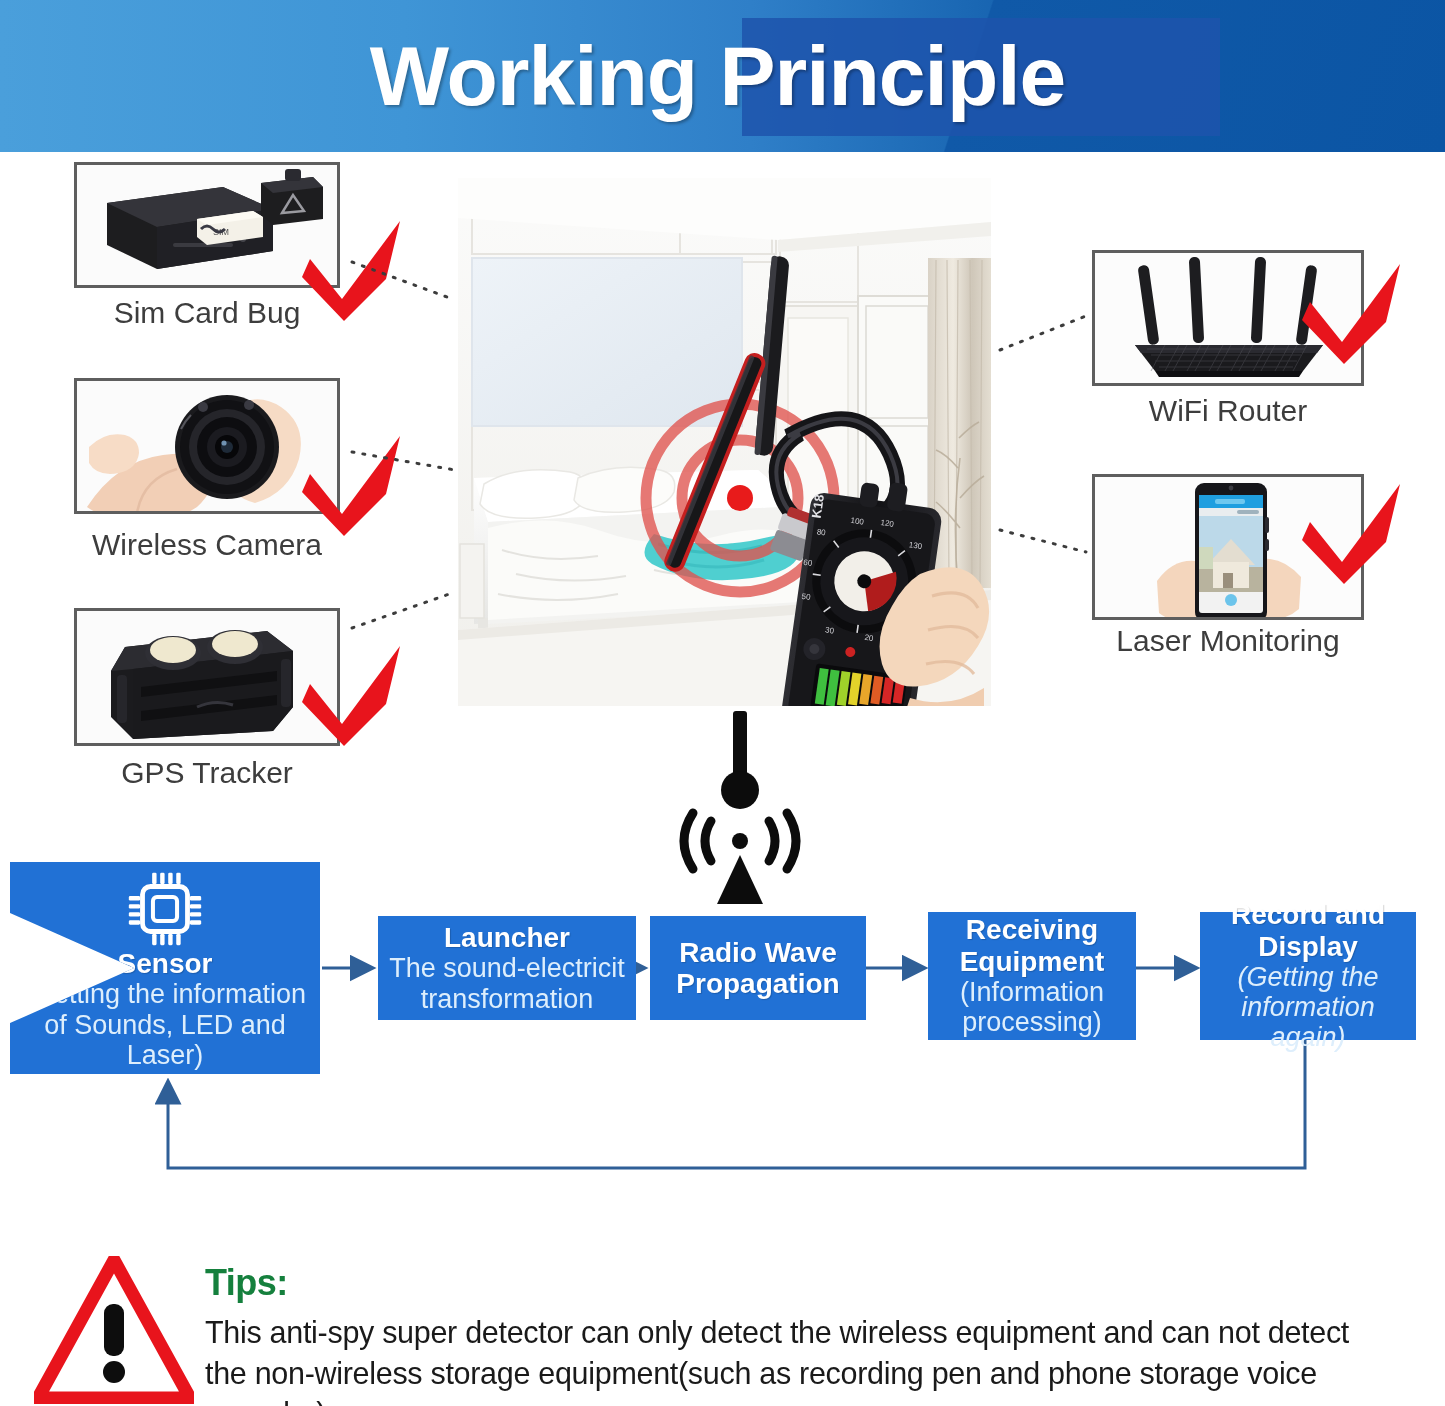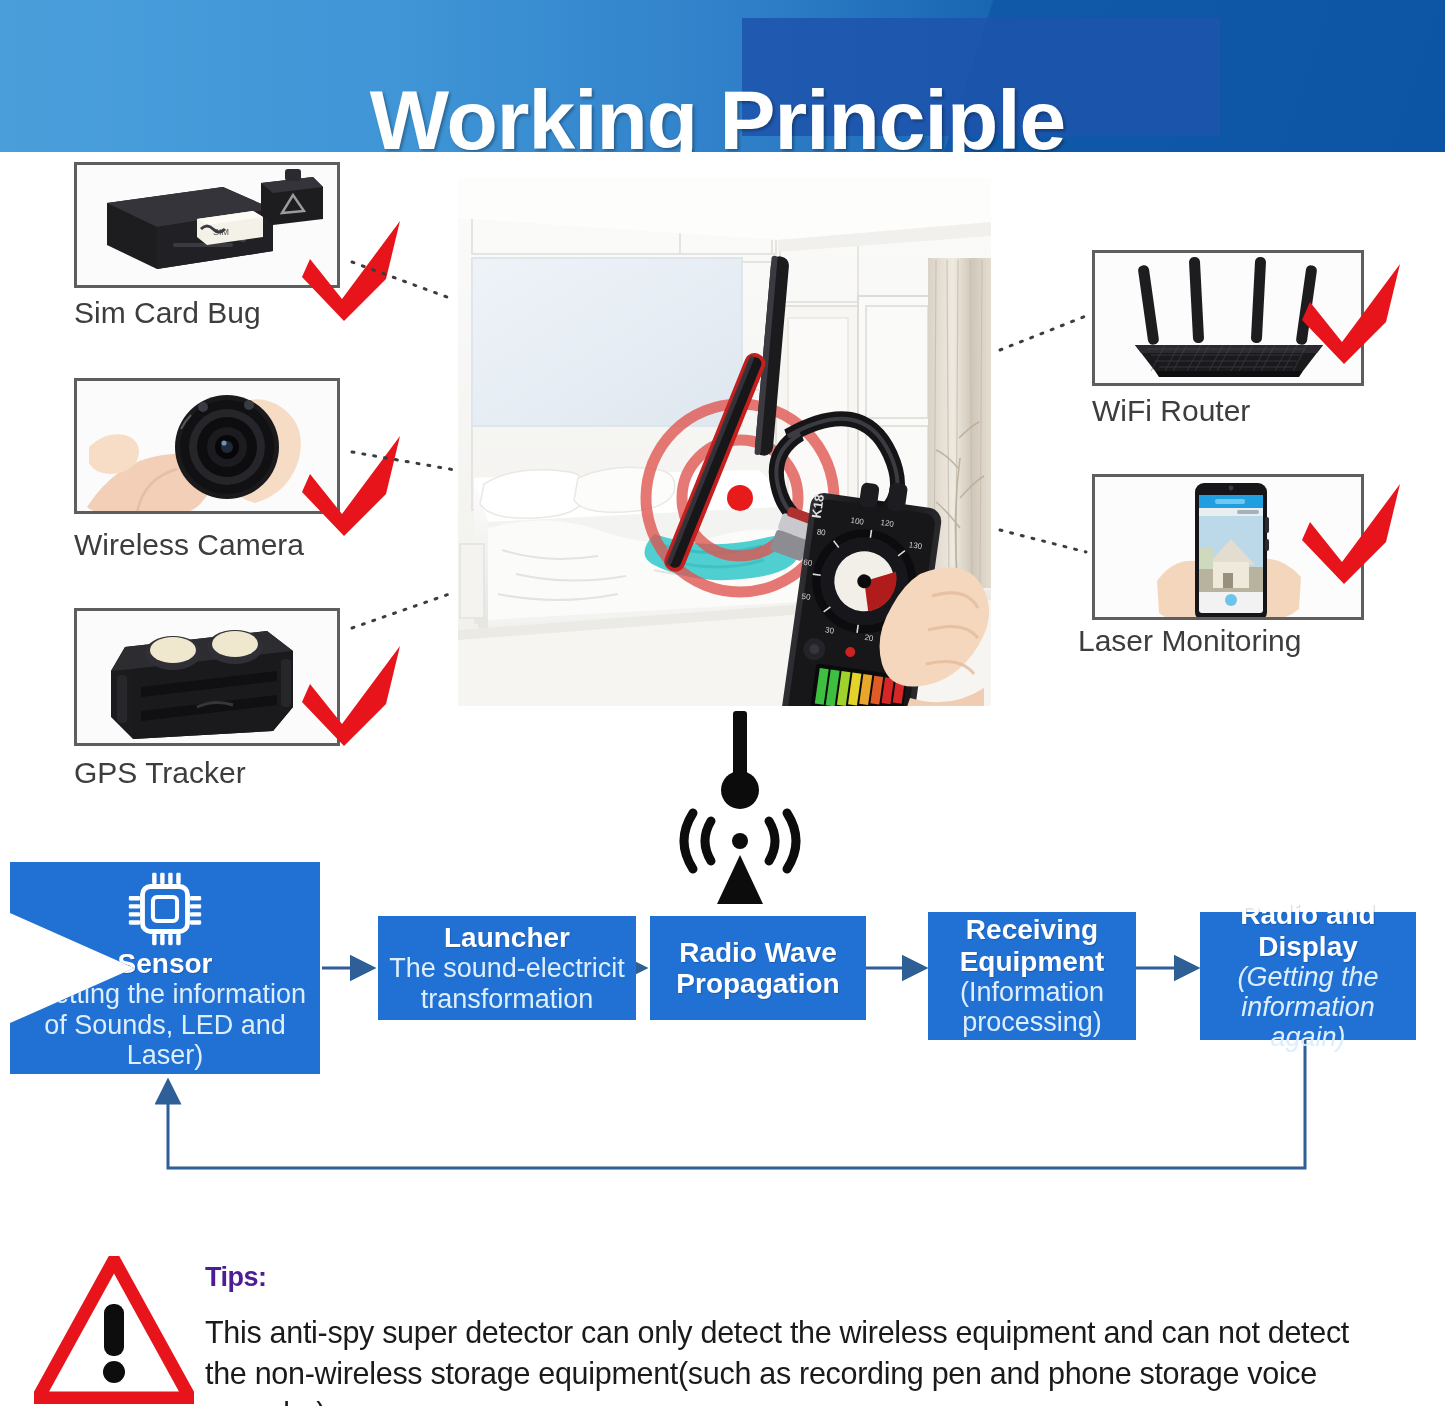--- a/index.html
+++ b/index.html
@@ -26,35 +26,35 @@
     background:#1d54ab; opacity:.85;
   }
   .header h1 {
     position:absolute; left:0; top:0; width:1445px; height:152px;
     display:flex; align-items:center; justify-content:center;
     padding-right:10px;
     color:#ffffff;
     font-size:84px; font-weight:bold; letter-spacing:-1px;
     text-shadow: 2px 2px 3px rgba(0,0,0,.30);
     font-family:"Liberation Sans", sans-serif;
-    margin-top:44px;
   }
 
   
   .frame {
     position:absolute;
     border:3px solid #5e5e5e;
     background:#fff;
     overflow:hidden;
   }
   .caption {
     position:absolute;
     color:#3d3d3d;
     font-size:30px;
     white-space:nowrap;
+    text-align:center;
   }
 
   
   .check { position:absolute; }
 
   
   .dots { position:absolute; pointer-events:none; }
 
   
   .photo {
@@ -81,21 +81,21 @@
   }
   .fbox.sensor {
     width:310px; height:212px; left:10px; top:862px;
     clip-path: polygon(0 0, 100% 0, 100% 100%, 0 100%, 0 76%, 40% 50%, 0 24%);
     justify-content:flex-start; padding-top:6px;
   }
 
   
   .tips-head {
     position:absolute; left:205px; top:1262px;
-    font-size:27px; font-weight:bold; color:#4c1d95;
+    font-size:36px; font-weight:bold; color:#15803d;
     letter-spacing:-.5px;
   }
   .tips-body {
     position:absolute; left:205px; top:1312px; width:1230px;
     font-size:30.5px; color:#1a1a1a; line-height:1.33;
     letter-spacing:-.3px;
   }
 </style>
 </head>
 <body>
@@ -488,21 +488,21 @@
 </div>
 
 <div class="fbox" style="left:928px; top:912px; width:208px; height:128px;">
   <div class="t" style="white-space:pre-line;">Receiving
 Equipment</div>
   <div class="s" style="white-space:pre-line;">(Information
 processing)</div>
 </div>
 
 <div class="fbox" style="left:1200px; top:912px; width:216px; height:128px;">
-  <div class="t" style="white-space:pre-line;">Radio and
+  <div class="t" style="white-space:pre-line;">Record and
 Display</div>
   <div class="s" style="white-space:pre-line;font-style:italic;">(Getting the
 information again)</div>
 </div>
 
 <svg style="position:absolute; left:34px; top:1256px;" width="160" height="148" viewBox="0 0 160 148">
   <path d="M80 4 L156 142 L4 142 Z" fill="none" stroke="#e8141c" stroke-width="13" stroke-linejoin="miter"></path>
   <rect x="70" y="48" width="20" height="52" rx="9" fill="#0d0d0d"></rect>
   <circle cx="80" cy="116" r="11" fill="#0d0d0d"></circle>
 </svg>

